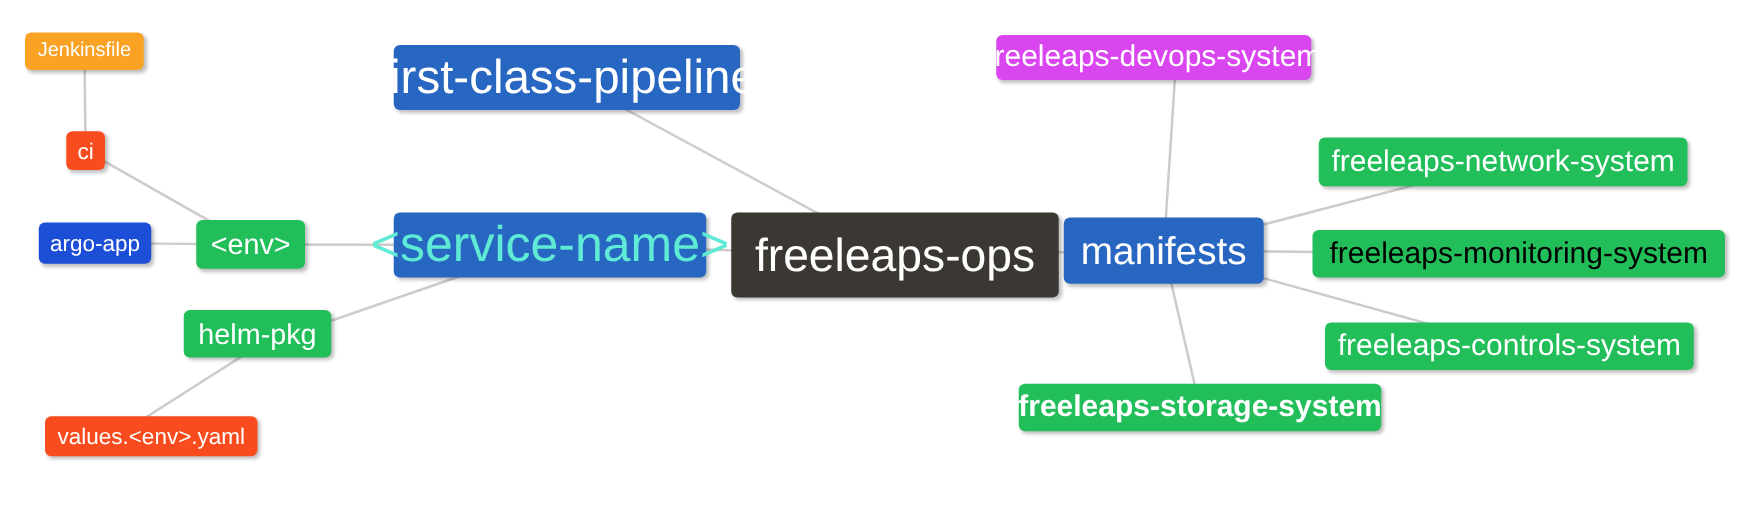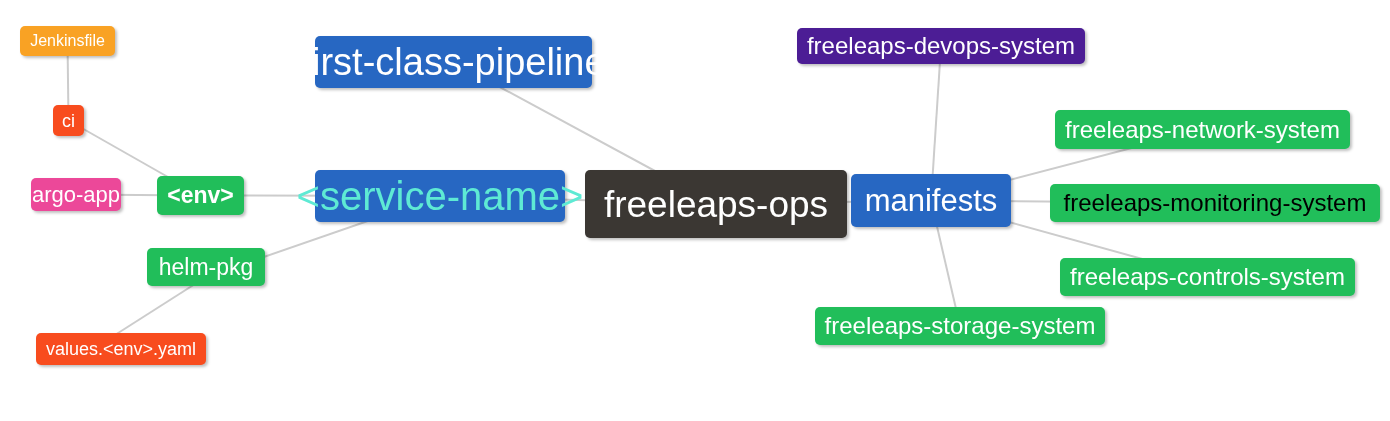--- a/index.html
+++ b/index.html
@@ -61,27 +61,27 @@
       <line x1="716" y1="204" x2="931" y2="200.5" stroke="#cccccc" stroke-width="2"></line>
       <line x1="931" y1="200.5" x2="941" y2="46" stroke="#cccccc" stroke-width="2"></line>
       <line x1="931" y1="200.5" x2="1202.5" y2="129.5" stroke="#cccccc" stroke-width="2"></line>
       <line x1="931" y1="200.5" x2="1215" y2="203" stroke="#cccccc" stroke-width="2"></line>
       <line x1="931" y1="200.5" x2="1207.5" y2="277" stroke="#cccccc" stroke-width="2"></line>
       <line x1="931" y1="200.5" x2="960" y2="326" stroke="#cccccc" stroke-width="2"></line>
     </svg>
   <div class="nodes-layer" id="nodes-layer">
       <div class="node" style="left: 20px; top: 26px; width: 95px; height: 30px; font-size: 16px; background: rgb(249, 162, 36); color: rgb(255, 255, 255);">Jenkinsfile</div>
       <div class="node" style="left: 53px; top: 105px; width: 31px; height: 31px; font-size: 18px; background: rgb(248, 76, 30); color: rgb(255, 255, 255);">ci</div>
-      <div class="node" style="left: 31px; top: 178px; width: 90px; height: 33px; font-size: 22px; background: #ec4899; color: rgb(255, 255, 255);">argo-app</div>
-      <div class="node" style="left: 157px; top: 176px; width: 87px; height: 39px; font-size: 23px; background: rgb(33, 190, 90); color: rgb(255, 255, 255); font-weight: bold;">&lt;env&gt;</div>
+      <div class="node" style="left: 31px; top: 178px; width: 90px; height: 33px; font-size: 18px; background: #1d4ed8; color: rgb(255, 255, 255);">argo-app</div>
+      <div class="node" style="left: 157px; top: 176px; width: 87px; height: 39px; font-size: 23px; background: rgb(33, 190, 90); color: rgb(255, 255, 255);">&lt;env&gt;</div>
       <div class="node" style="left: 147px; top: 248px; width: 118px; height: 38px; font-size: 23px; background: rgb(33, 190, 90); color: rgb(255, 255, 255);">helm-pkg</div>
       <div class="node" style="left: 8px; top: 333px; width: 170px; height: 32px; font-size: 18px; background: rgb(248, 76, 30); color: rgb(255, 255, 255); margin-left: 28px;">values.&lt;env&gt;.yaml</div>
       <div class="node" style="left: 315px; top: 36px; width: 277px; height: 52px; font-size: 38px; background: rgb(39, 103, 194); color: rgb(255, 255, 255);">first-class-pipeline</div>
       <div class="node" style="left: 315px; top: 170px; width: 250px; height: 52px; font-size: 40px; background: rgb(39, 103, 194); color: #5eead4;">&lt;service-name&gt;</div>
       <div class="node" style="left: 585px; top: 170px; width: 262px; height: 68px; font-size: 37px; background: rgb(59, 55, 51); color: rgb(255, 255, 255); text-align: center;">freeleaps-ops</div>
       <div class="node" style="left: 851px; top: 174px; width: 160px; height: 53px; font-size: 31px; background: rgb(39, 103, 194); color: rgb(255, 255, 255);">manifests</div>
-      <div class="node" style="left: 797px; top: 28px; width: 288px; height: 36px; font-size: 24px; background: #4c1d95; color: rgb(255, 255, 255);">freeleaps-devops-system</div>
+      <div class="node" style="left: 797px; top: 28px; width: 252px; height: 36px; font-size: 24px; background: #d946ef; color: rgb(255, 255, 255);">freeleaps-devops-system</div>
       <div class="node" style="left: 1055px; top: 110px; width: 295px; height: 39px; font-size: 24px; background: rgb(33, 190, 90); color: rgb(255, 255, 255);">freeleaps-network-system</div>
       <div class="node" style="left: 1050px; top: 184px; width: 330px; height: 38px; font-size: 24px; background: rgb(33, 190, 90); color: #000000;">freeleaps-monitoring-system</div>
       <div class="node" style="left: 1060px; top: 258px; width: 295px; height: 38px; font-size: 24px; background: rgb(33, 190, 90); color: rgb(255, 255, 255);">freeleaps-controls-system</div>
-      <div class="node" style="left: 815px; top: 307px; width: 290px; height: 38px; font-size: 24px; background: rgb(33, 190, 90); color: rgb(255, 255, 255);">freeleaps-storage-system</div>
+      <div class="node" style="left: 815px; top: 307px; width: 290px; height: 38px; font-size: 24px; background: rgb(33, 190, 90); color: rgb(255, 255, 255); font-weight: bold;">freeleaps-storage-system</div>
     </div>
 </div>
 
 </body></html>

